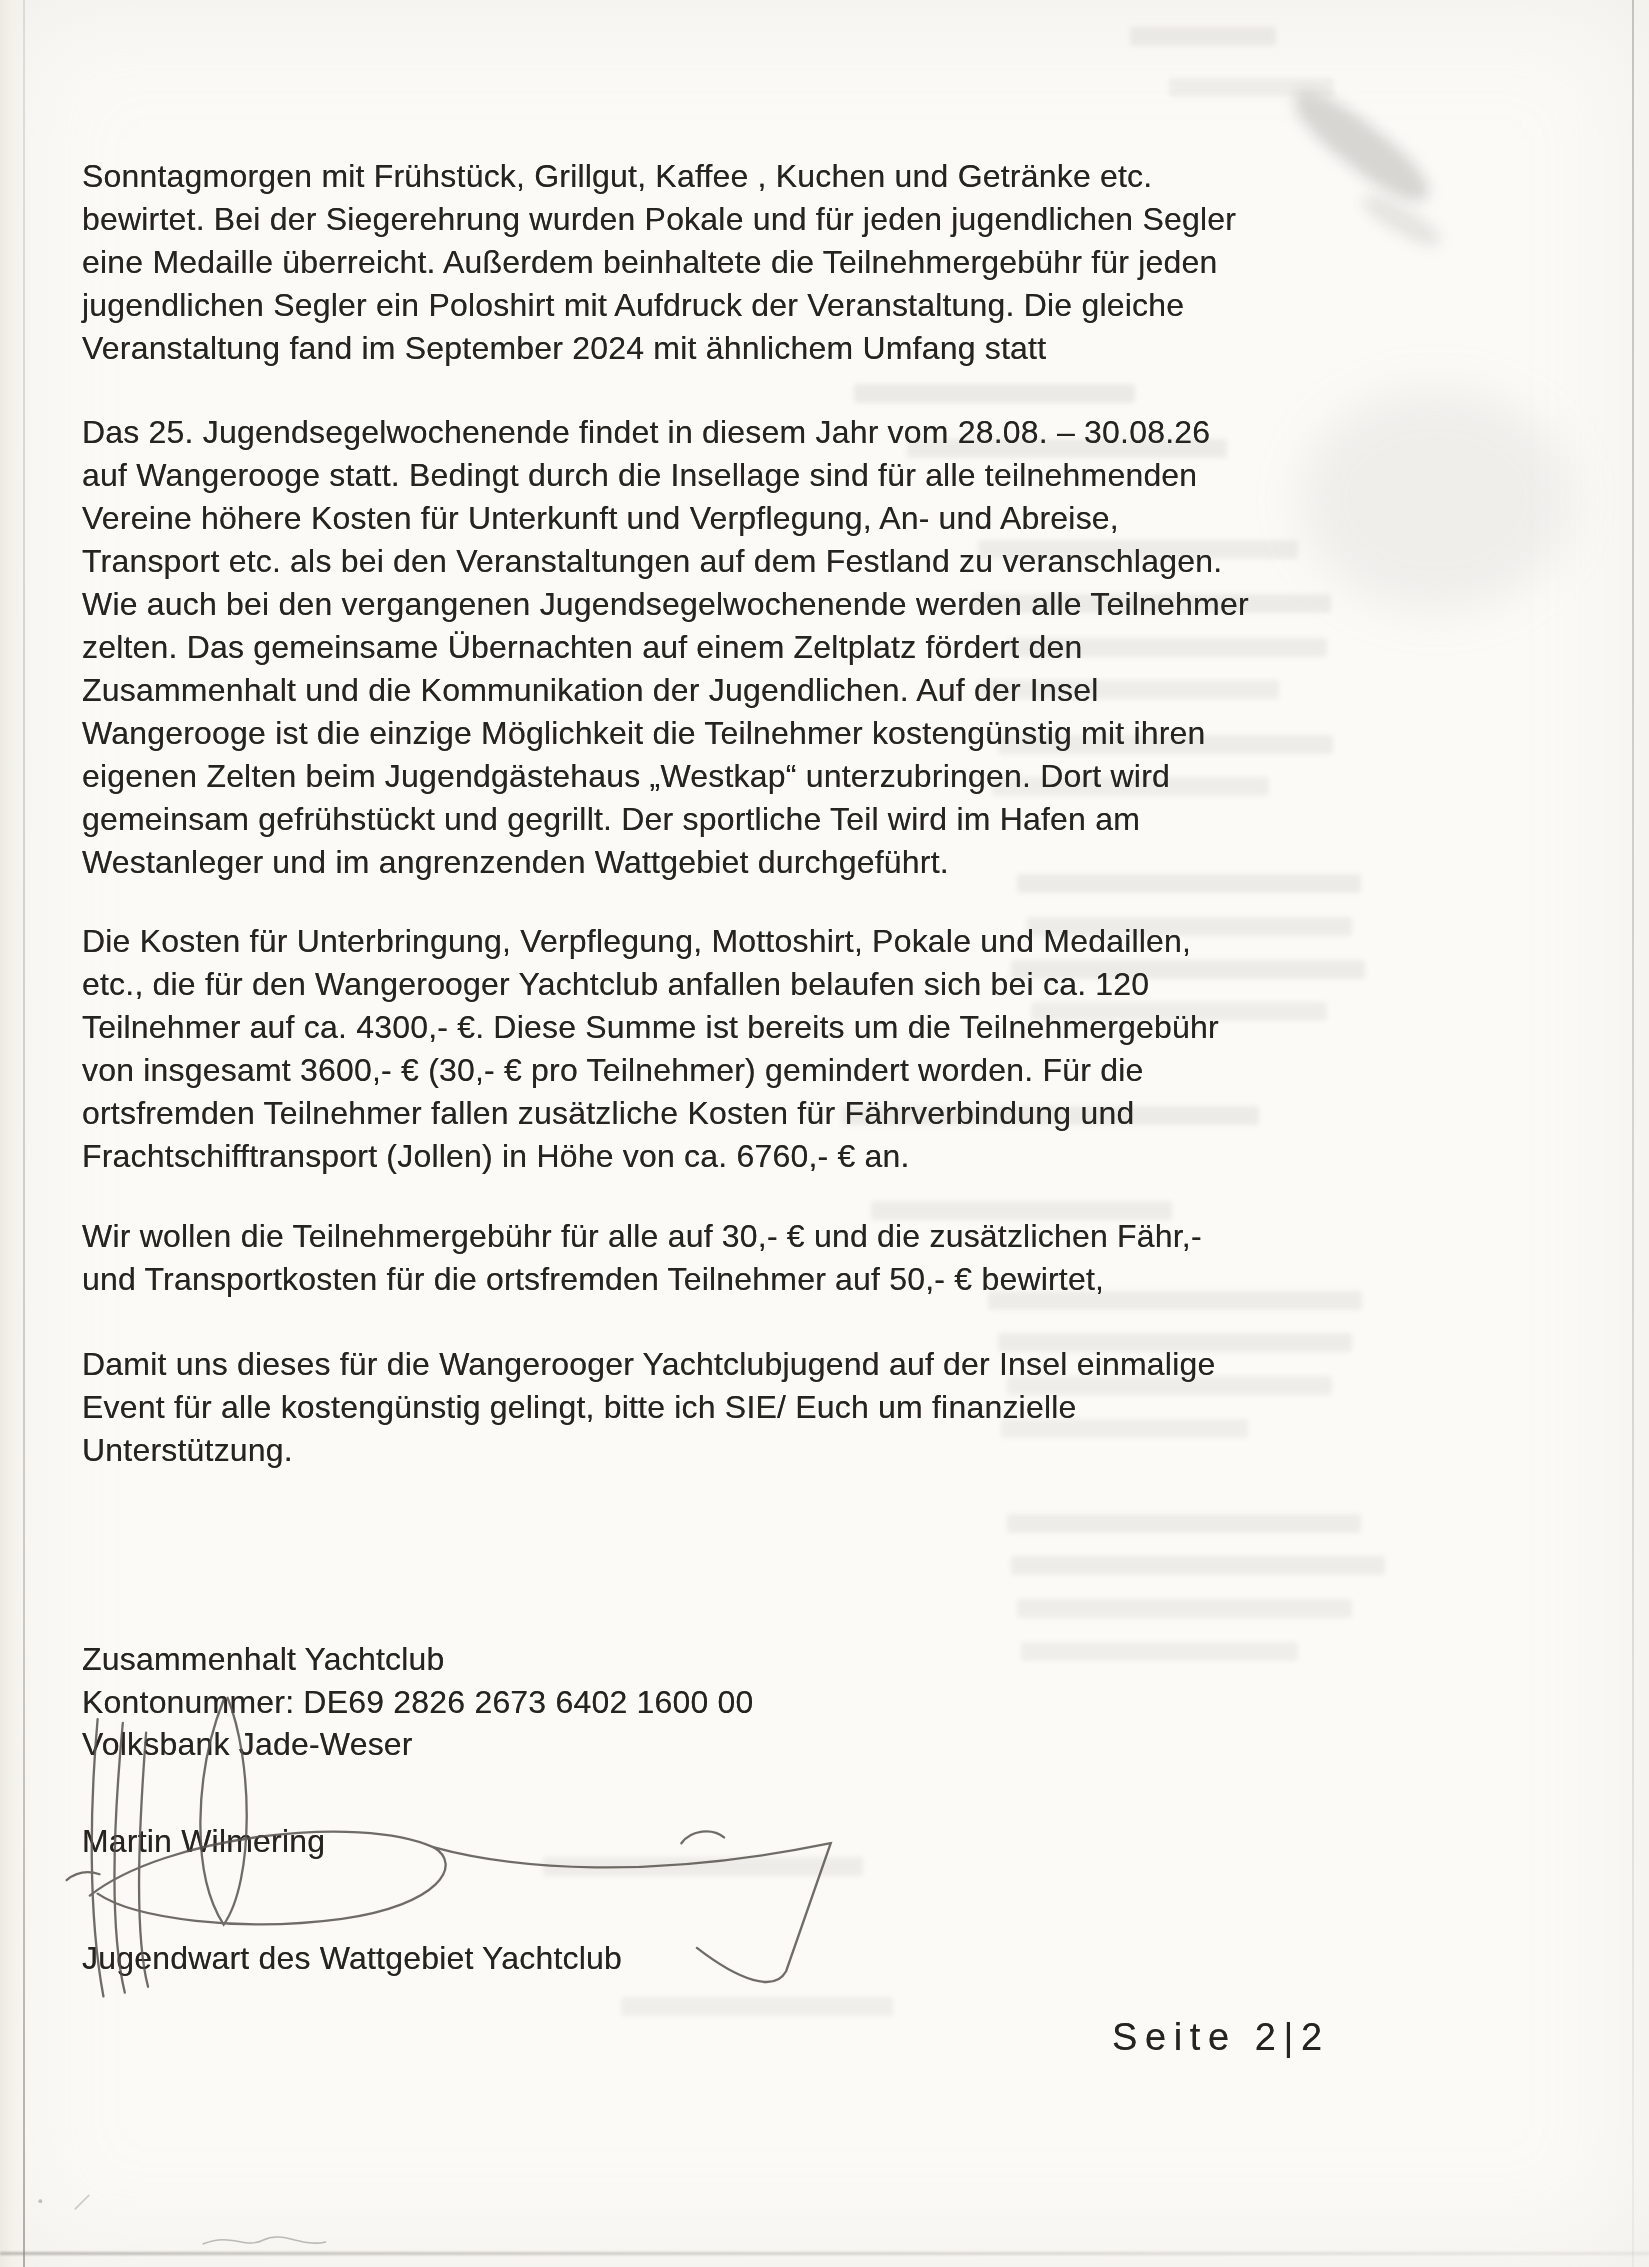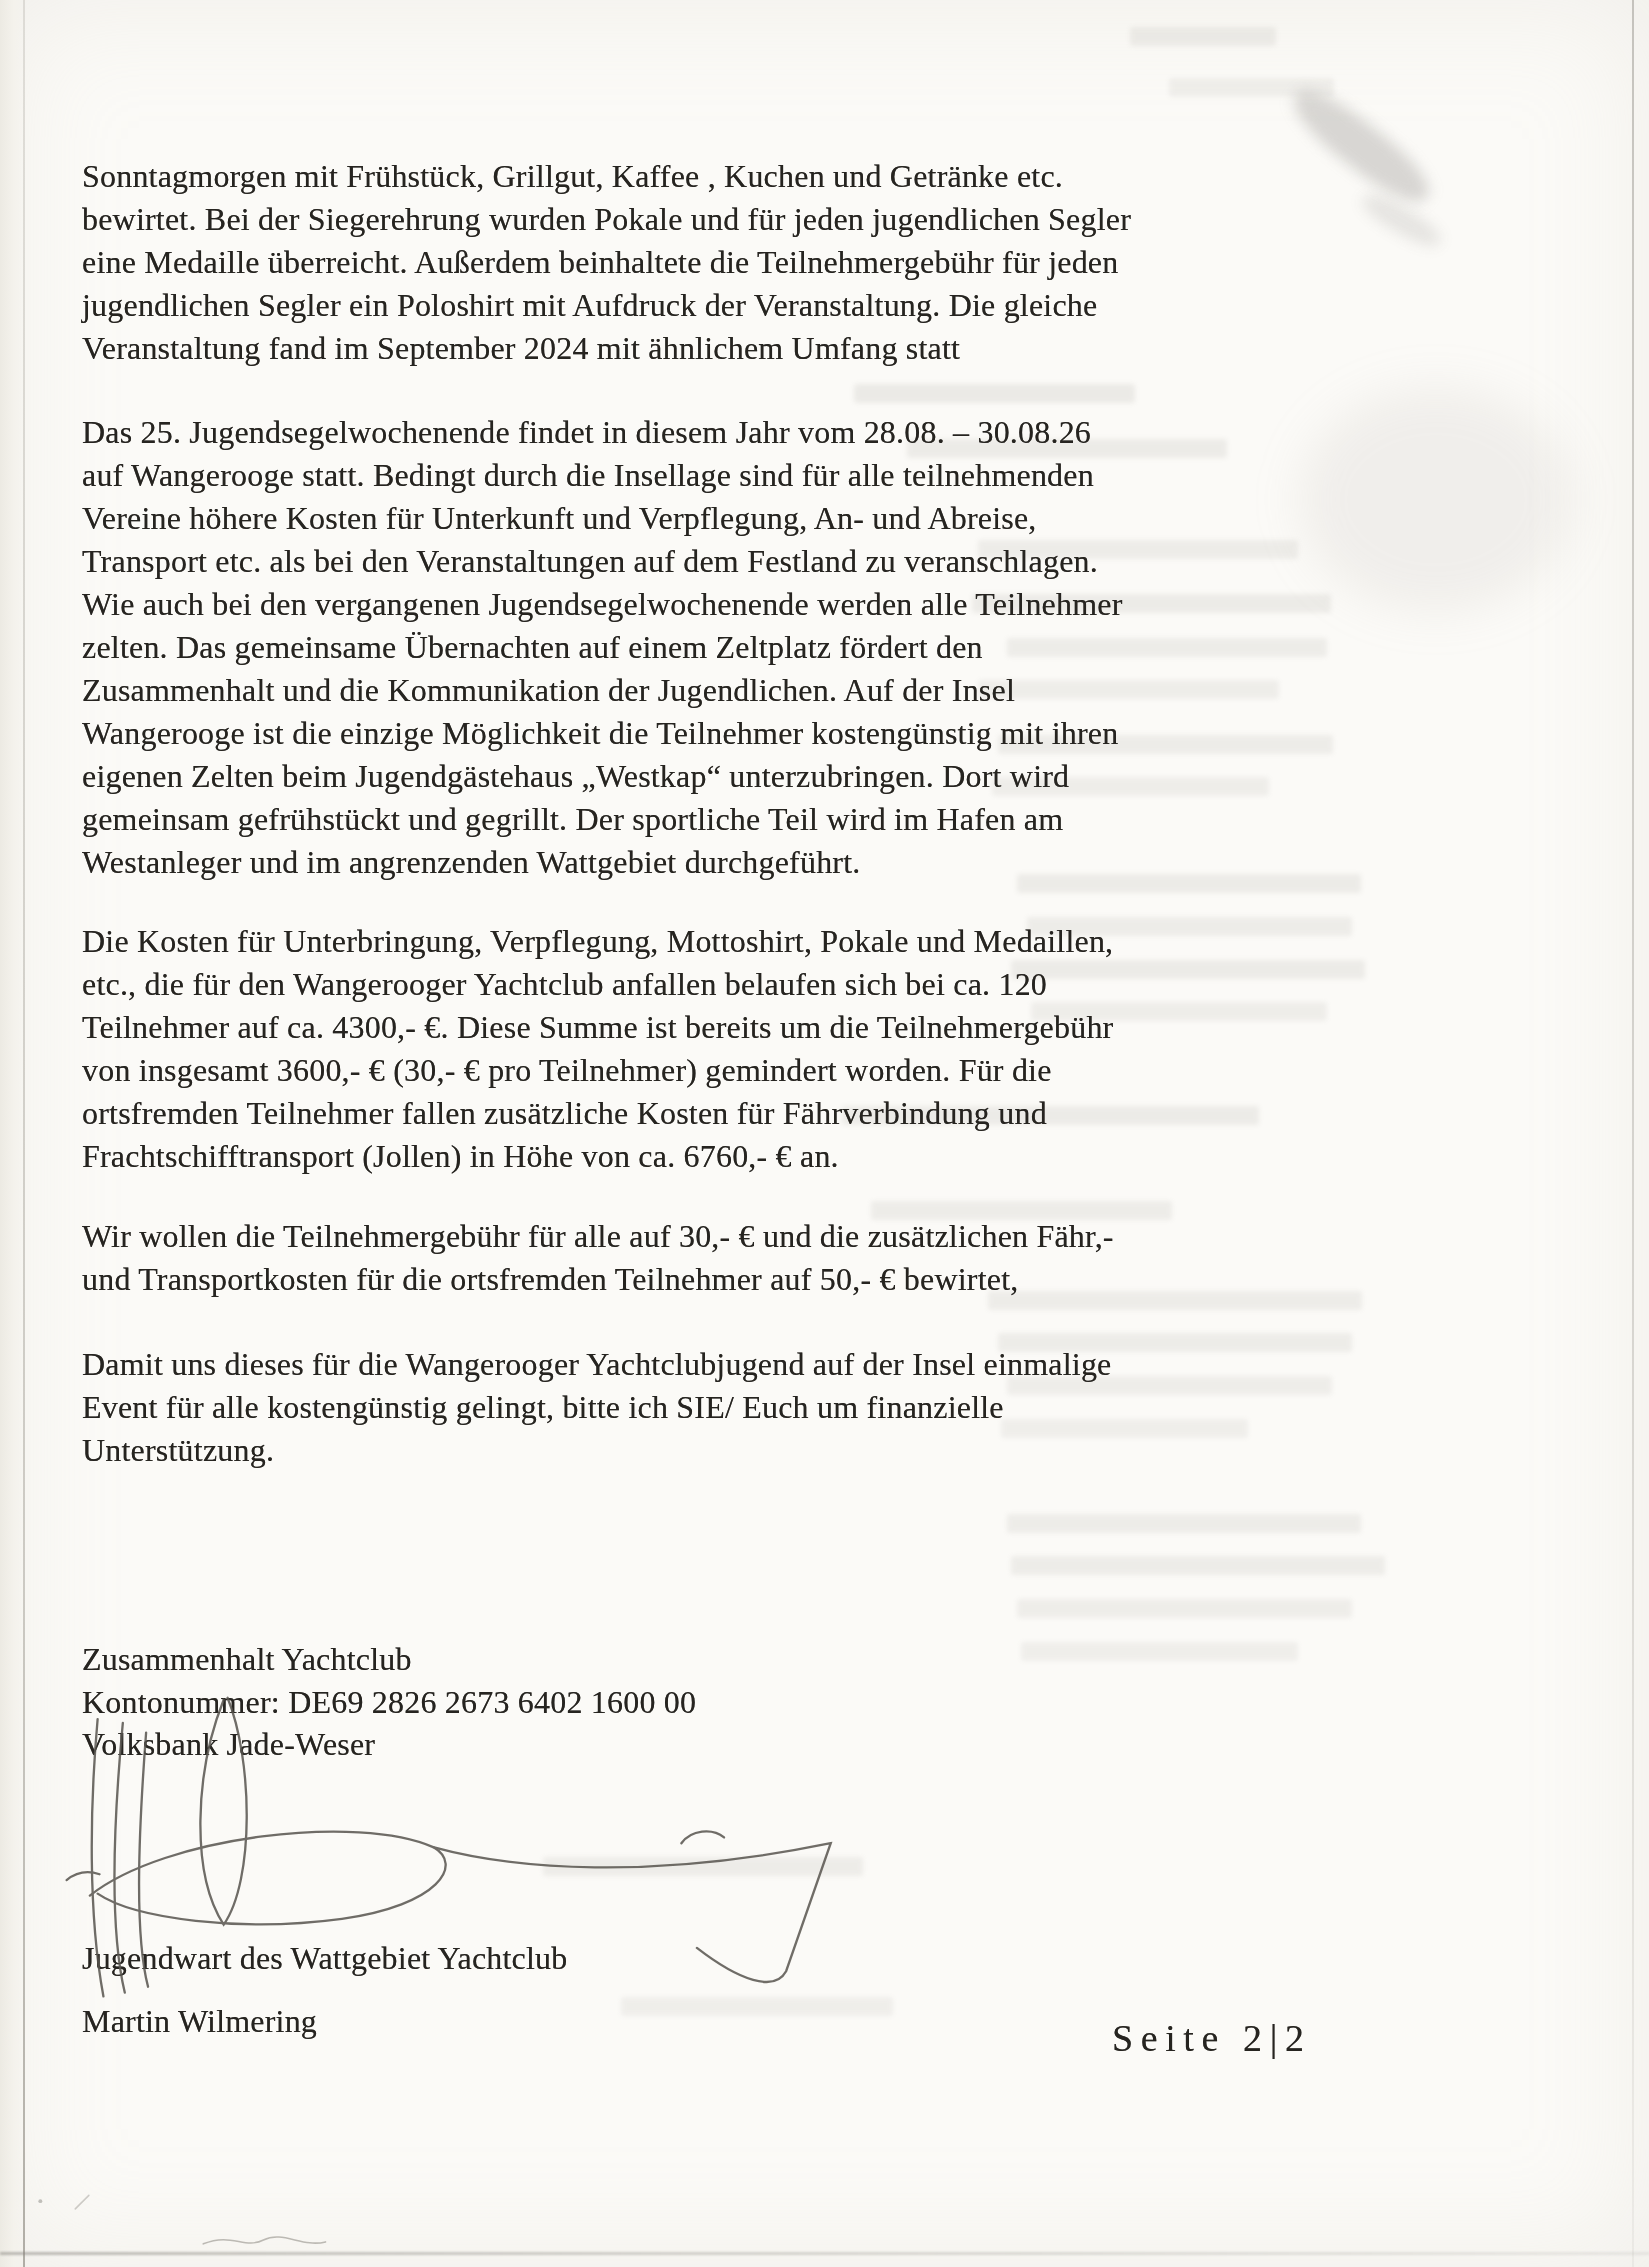--- a/index.html
+++ b/index.html
@@ -1,20 +1,20 @@
 <!DOCTYPE html>
 <html style="--paper: #fbfaf7; --ink: #262420;"><head>
 <meta charset="utf-8">
 <style>
   html,body{margin:0;padding:0;background:#dedcd6;}
   .page{
     position:relative;width:1650px;height:2268px;overflow:hidden;
     background:var(--paper,#fbfaf7);
     color:var(--ink,#262420);
-    font-family:Liberation Serif, serif;
+    font-family:Liberation Sans, sans-serif;
     box-shadow:inset 0 0 116px rgba(210,206,196,.25);
   }
   .para{
     position:absolute;left:82px;width:1426px;
     font-size:32px;line-height:43px;letter-spacing:0.2px;
     white-space:pre-line;z-index:2;
     text-shadow:0 0 0.6px rgba(30,28,24,.65);
   }
   .line{
     position:absolute;left:82px;
@@ -92,21 +92,21 @@
       <path d="M76,34 C66,140 62,245 78,312"></path>
       <path d="M100,44 C92,150 88,252 102,306"></path>
       <path d="M180,10 C150,85 146,190 180,242 C212,196 210,72 184,8"></path>
       <path d="M18,196 C28,188 40,186 52,190"></path>
       <path d="M42,212 C120,150 320,128 396,162 C428,180 402,222 302,236 C198,250 88,236 50,210"></path>
       <path d="M396,162 C480,185 620,196 806,158 L760,290 C748,312 712,300 668,266"></path>
       <path d="M652,158 C662,144 684,142 696,152"></path>
     </g>
   </svg>
 
-  <div class="line" style="top:2000px">Martin Wilmering</div>
+  <div class="line" style="top:1820px">Martin Wilmering</div>
   <div class="line" style="top:1937px">Jugendwart des Wattgebiet Yachtclub</div>
 
   <div class="footer-label">Seite 2|2</div>
 
   <svg class="marks-svg" width="388" height="97" viewBox="0 0 400 100" fill="none">
     <g stroke="#8a877f" stroke-width="1.6" stroke-linecap="round">
       <path d="M190,72 C220,60 232,78 252,68 C272,58 292,76 316,70" opacity="0.55"></path>
       <path d="M58,36 L72,22" opacity="0.4"></path>
     </g>
     <circle cx="22" cy="28" r="2" fill="#8a877f" opacity="0.5"></circle>

